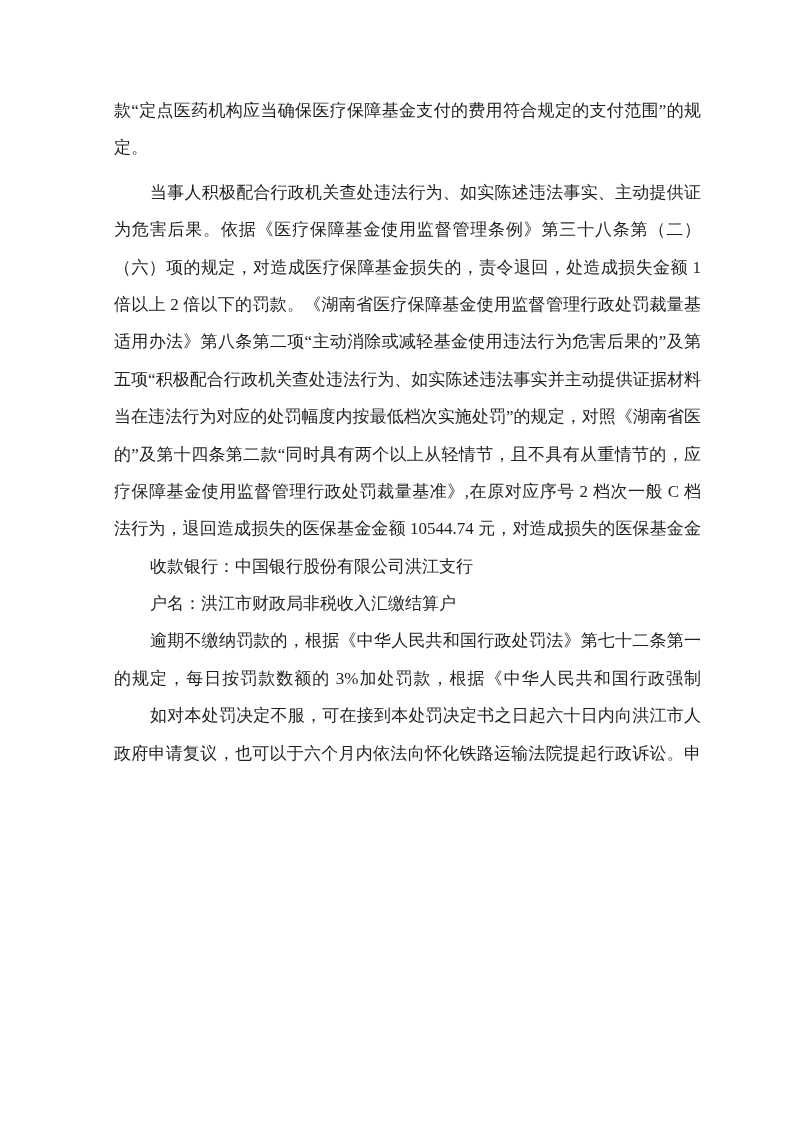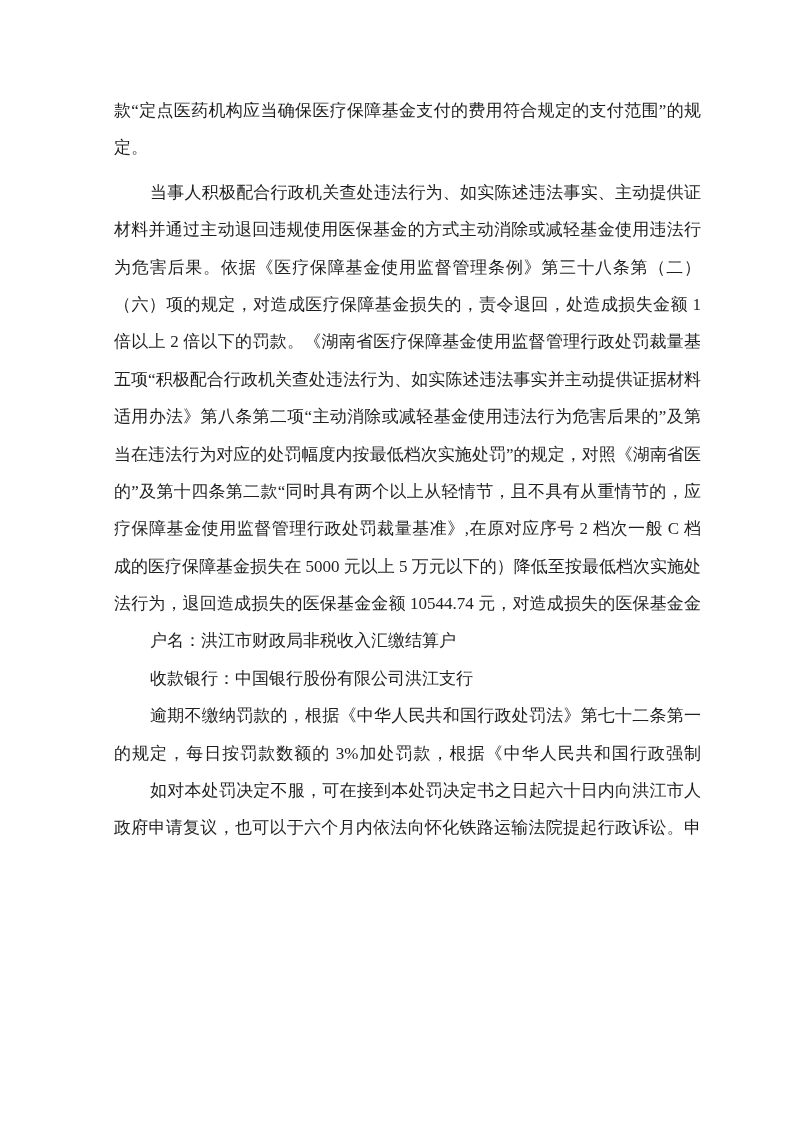--- a/index.html
+++ b/index.html
@@ -47,35 +47,33 @@
 </head>
 <body>
 
 <div class="page">
   <div class="content">
 
     <div class="line fill">款“定点医药机构应当确保医疗保障基金支付的费用符合规定的支付范围”的规</div>
     <div class="line">定。</div>
 
     <div class="line fill indent para-gap">当事人积极配合行政机关查处违法行为、如实陈述违法事实、主动提供证据</div>
-    <div class="line fill">材料并通过主动退回违规使用医保基金的方式主动消除或减轻基金使用违法行</div>
     <div class="line fill">为危害后果。依据《医疗保障基金使用监督管理条例》第三十八条第（二）（三）</div>
     <div class="line fill">（六）项的规定，对造成医疗保障基金损失的，责令退回，处造成损失金额 1</div>
     <div class="line fill">倍以上 2 倍以下的罚款。《湖南省医疗保障基金使用监督管理行政处罚裁量基准</div>
+    <div class="line fill">适用办法》第八条第二项“主动消除或减轻基金使用违法行为危害后果的”及第</div>
     <div class="line fill">五项“积极配合行政机关查处违法行为、如实陈述违法事实并主动提供证据材料</div>
-    <div class="line fill">适用办法》第八条第二项“主动消除或减轻基金使用违法行为危害后果的”及第</div>
     <div class="line fill">当在违法行为对应的处罚幅度内按最低档次实施处罚”的规定，对照《湖南省医</div>
     <div class="line fill">的”及第十四条第二款“同时具有两个以上从轻情节，且不具有从重情节的，应</div>
     <div class="line fill">疗保障基金使用监督管理行政处罚裁量基准》,在原对应序号 2 档次一般 C 档(造</div>
-    <div class="line fill">成的医疗保障基金损失在 5000 元以上 5 万元以下的）降低至按最低档次实施处</div>
     <div class="line fill">法行为，退回造成损失的医保基金金额 10544.74 元，对造成损失的医保基金金</div>
 
 
+    <div class="line indent">收款银行：中国银行股份有限公司洪江支行</div>
     <div class="line indent">户名：洪江市财政局非税收入汇缴结算户</div>
-    <div class="line indent">收款银行：中国银行股份有限公司洪江支行</div>
 
     <div class="line fill indent">逾期不缴纳罚款的，根据《中华人民共和国行政处罚法》第七十二条第一款</div>
     <div class="line fill">的规定，每日按罚款数额的 3%加处罚款，根据《中华人民共和国行政强制法》</div>
 
     <div class="line fill indent">如对本处罚决定不服，可在接到本处罚决定书之日起六十日内向洪江市人民</div>
     <div class="line fill">政府申请复议，也可以于六个月内依法向怀化铁路运输法院提起行政诉讼。申请</div>
 
   </div>
 </div>
 

